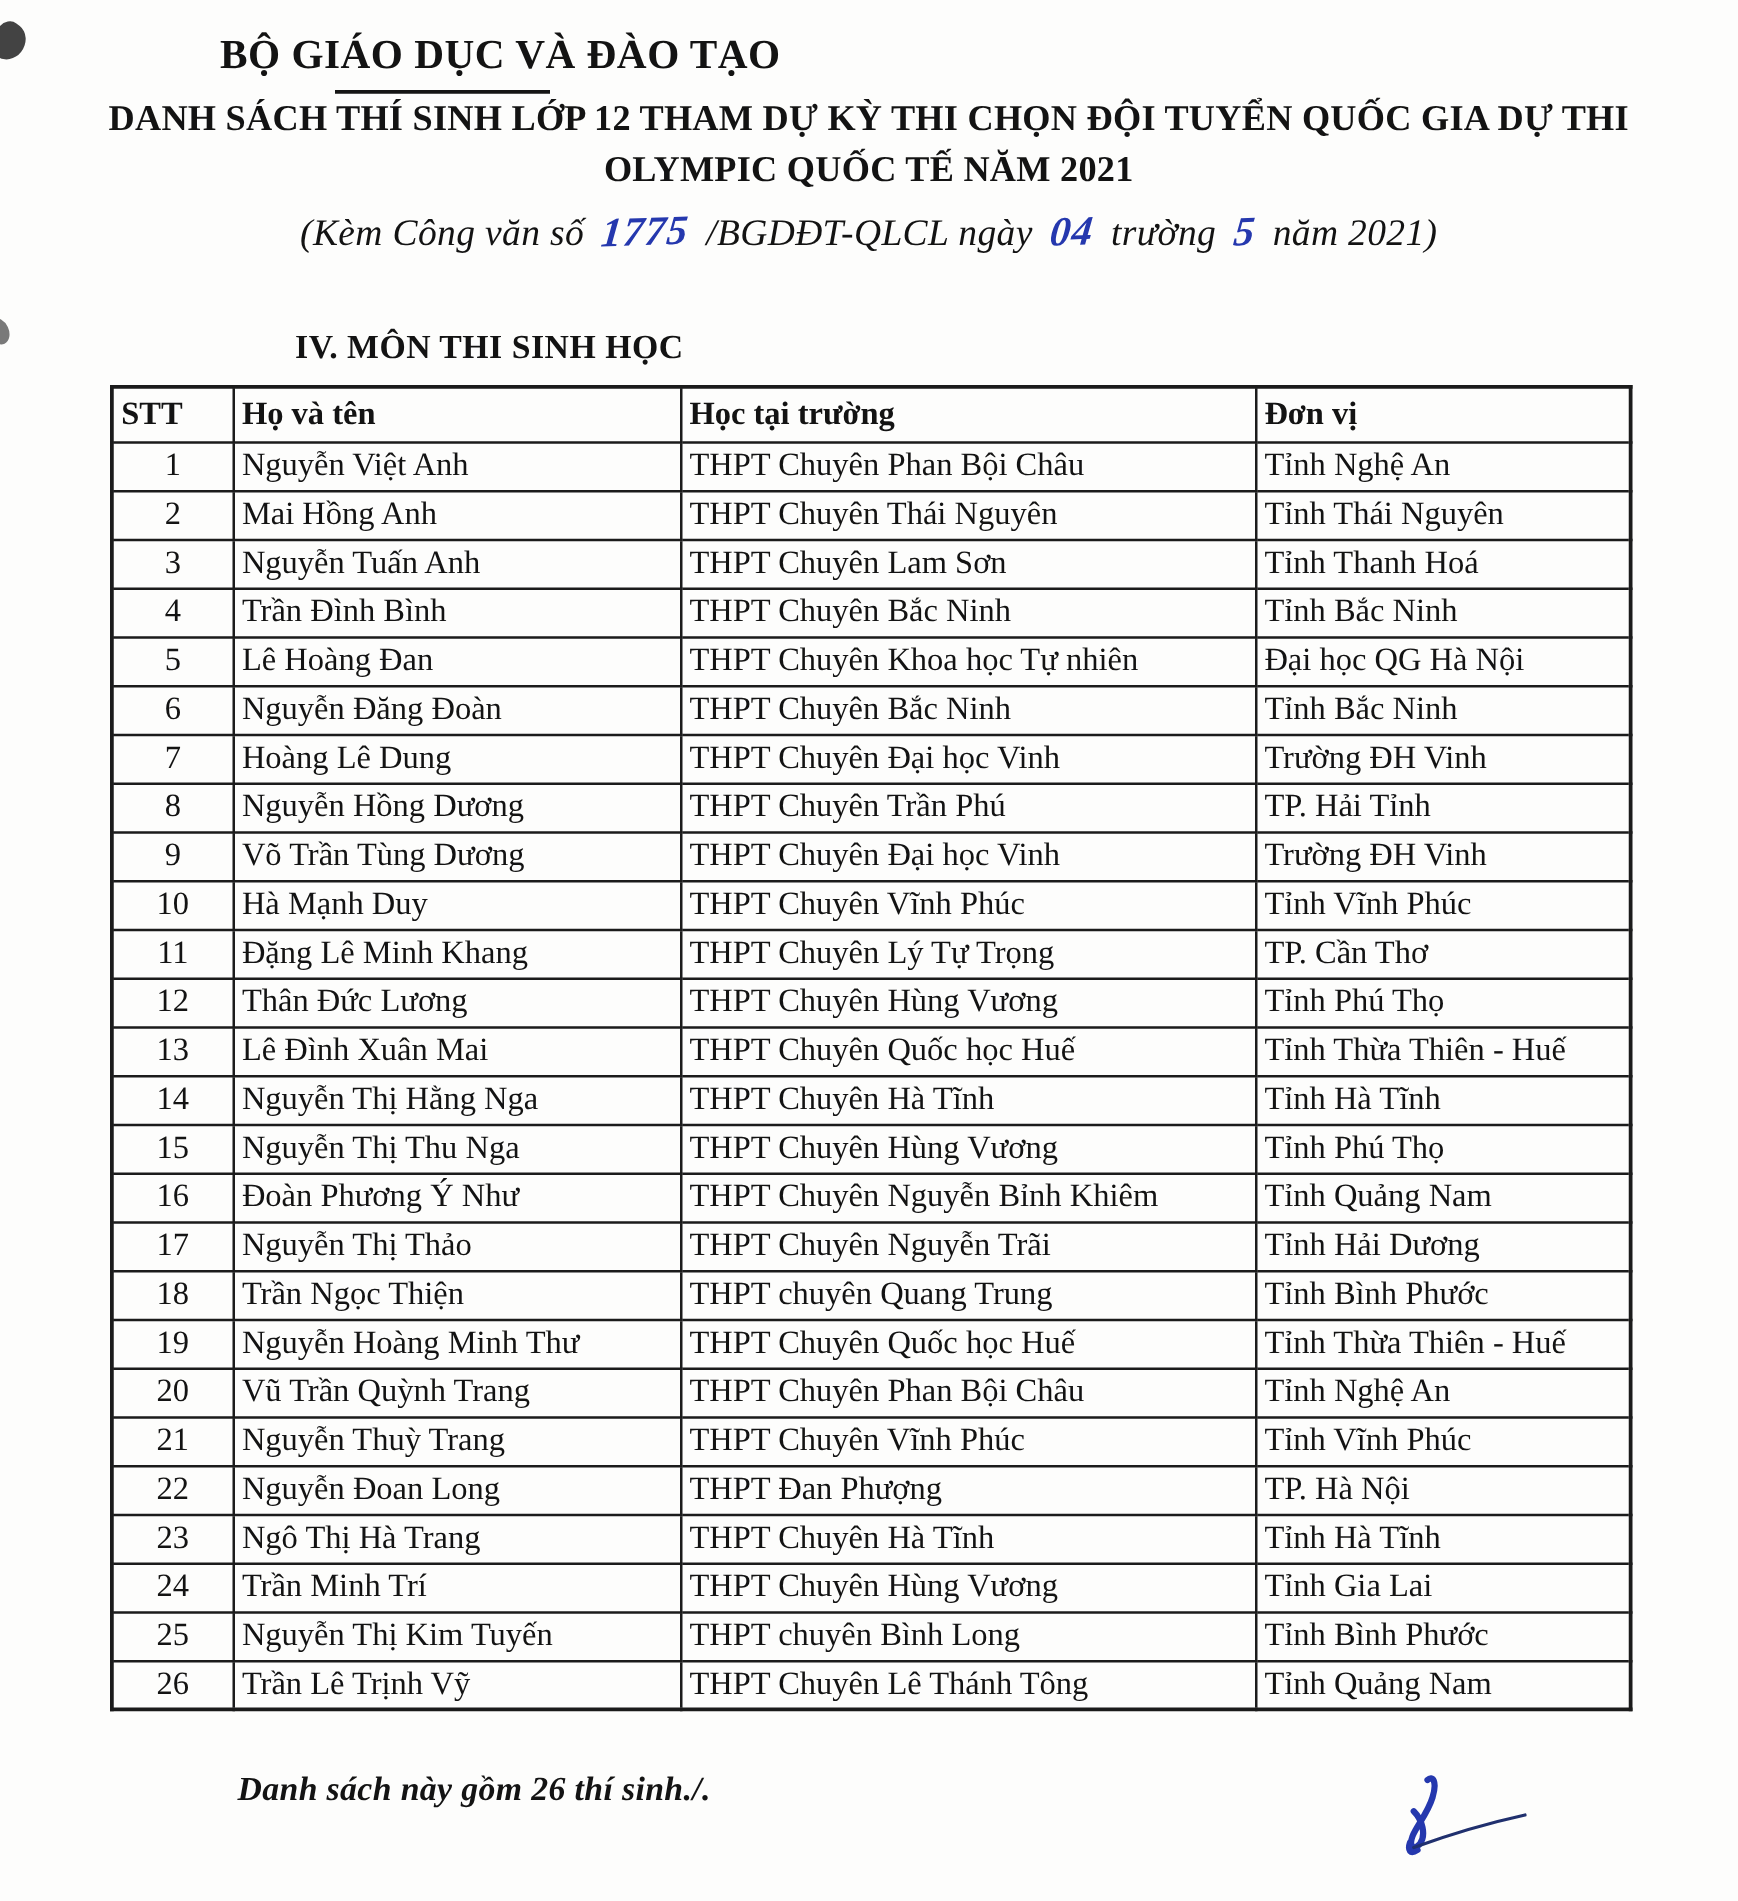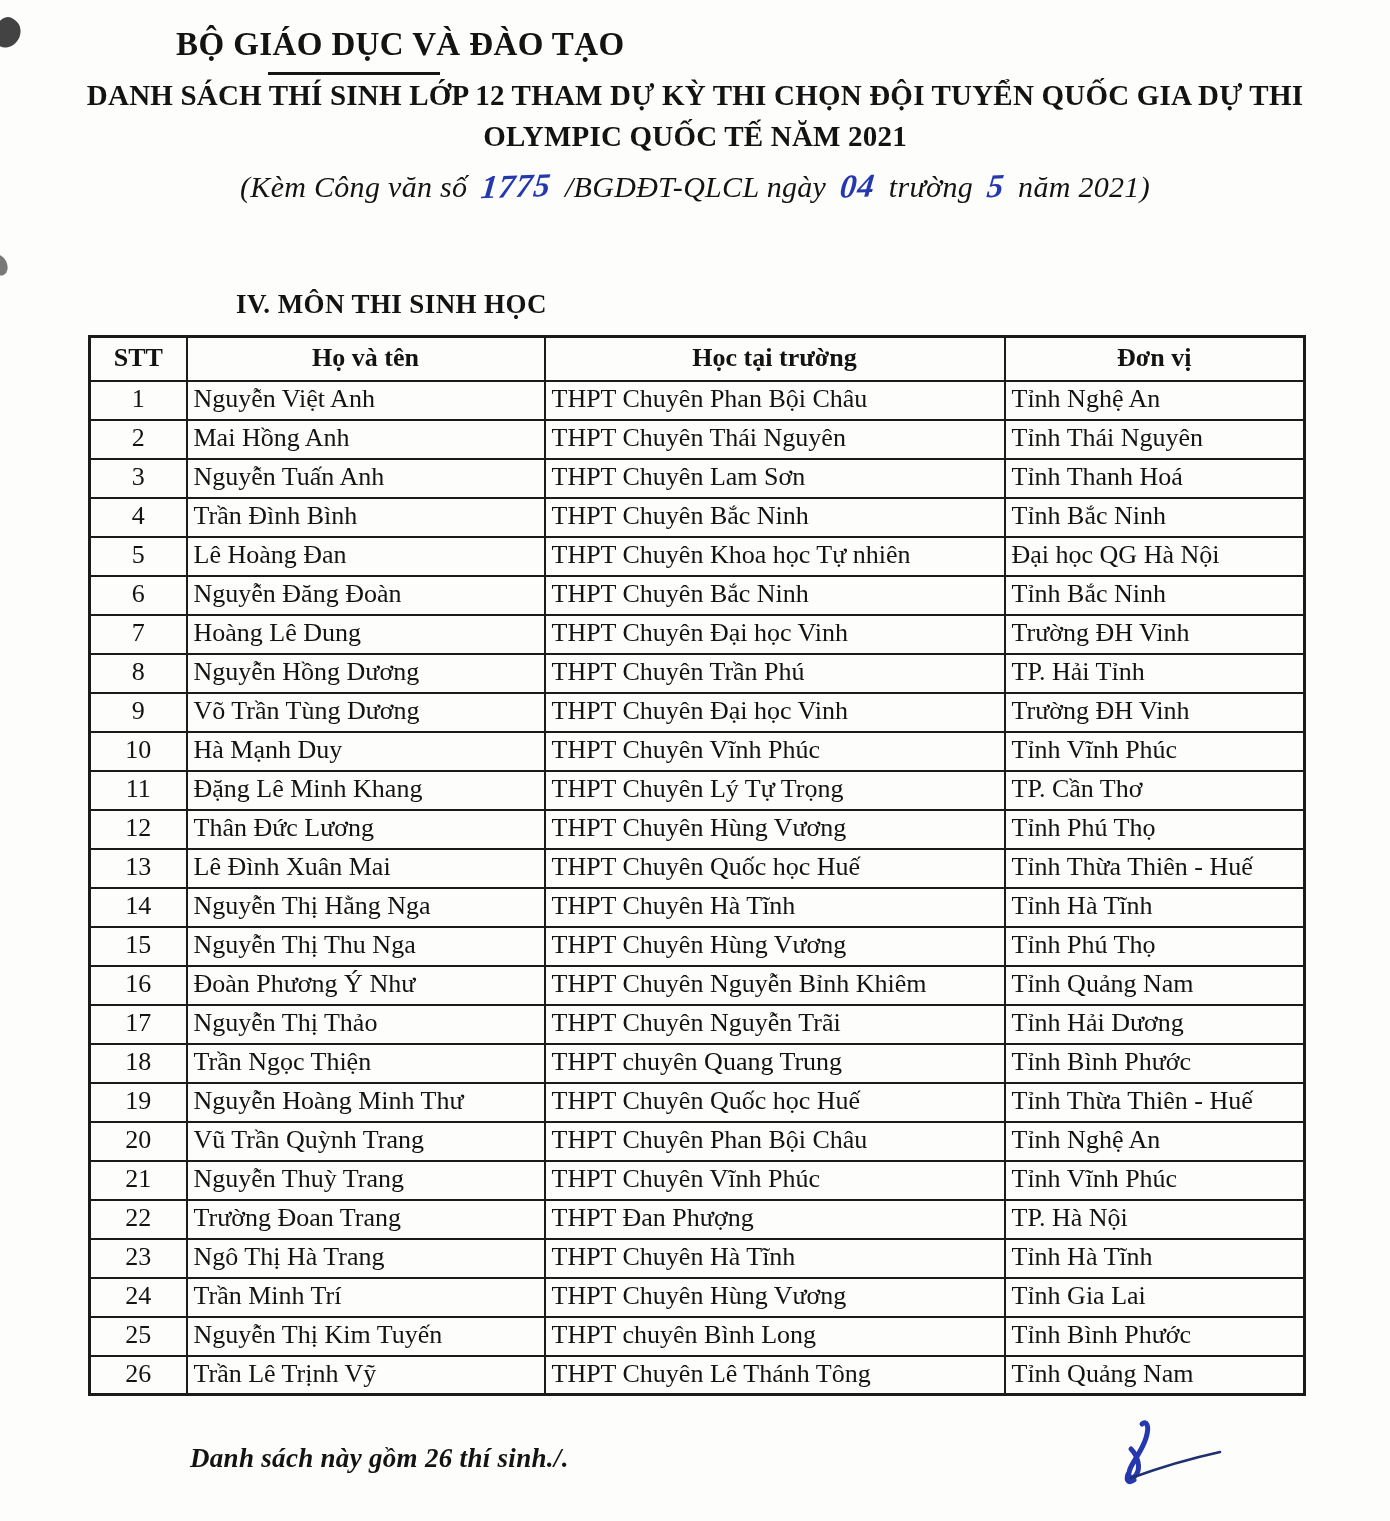--- a/index.html
+++ b/index.html
@@ -51,42 +51,42 @@
     color: var(--ink);
     font-weight: bold;
     font-size: 33px;
     letter-spacing: 1px;
     padding: 0 6px;
     transform: rotate(-2deg) skewX(-8deg);
     display: inline-block;
   }
 
   .section {
-    margin: 84px 0 0 236px;
+    margin: 57px 0 0 236px;
     font-size: 27px;
     font-weight: bold;
     letter-spacing: .4px;
   }
 
   table.list {
     margin: 15px 0 0 88px;
     border-collapse: collapse;
     width: 1215px;
     table-layout: fixed;
   }
   table.list th, table.list td {
     border: 2px solid var(--line);
     font-size: 26px;
     height: 39px;
     padding: 0 6px 2px 6px;
     overflow: hidden;
     white-space: nowrap;
   }
   table.list { border: 3px solid var(--line); }
-  table.list th { font-weight: bold; text-align: center; height: 44px; }
+  table.list th { font-weight: bold; text-align: left; height: 44px; }
   col.c-stt  { width: 97px; }
   col.c-name { width: 358px; }
   col.c-school { width: 460px; }
   col.c-unit { width: 300px; }
   td.cell-stt { text-align: center; }
   td.cell-name { padding-left: 22px; }
   td.cell-school { padding-left: 16px; }
   td.cell-unit { padding-left: 16px; }
 
   .footer-note {
@@ -272,21 +272,21 @@
     <td class="cell-unit">Tỉnh Nghệ An</td>
   </tr>
         <tr>
     <td class="cell-stt">21</td>
     <td class="cell-name">Nguyễn Thuỳ Trang</td>
     <td class="cell-school">THPT Chuyên Vĩnh Phúc</td>
     <td class="cell-unit">Tỉnh Vĩnh Phúc</td>
   </tr>
         <tr>
     <td class="cell-stt">22</td>
-    <td class="cell-name">Trường Đoan Trang</td>
+    <td class="cell-name">Nguyễn Đoan Long</td>
     <td class="cell-school">THPT Đan Phượng</td>
     <td class="cell-unit">TP. Hà Nội</td>
   </tr>
         <tr>
     <td class="cell-stt">23</td>
     <td class="cell-name">Ngô Thị Hà Trang</td>
     <td class="cell-school">THPT Chuyên Hà Tĩnh</td>
     <td class="cell-unit">Tỉnh Hà Tĩnh</td>
   </tr>
         <tr>

